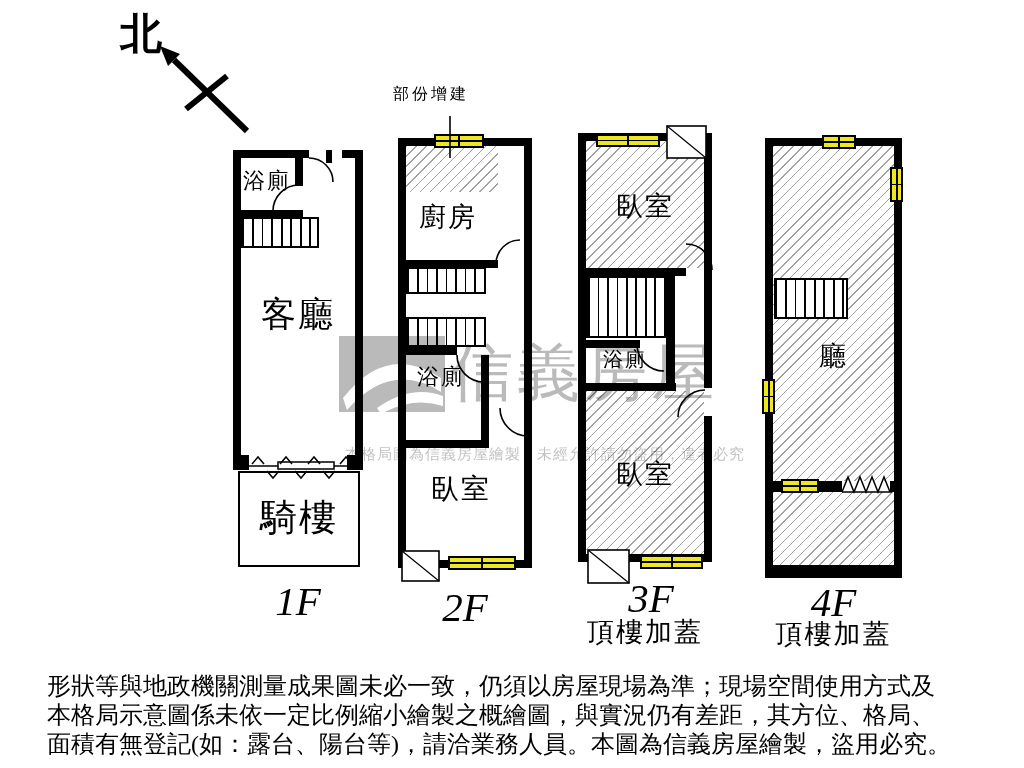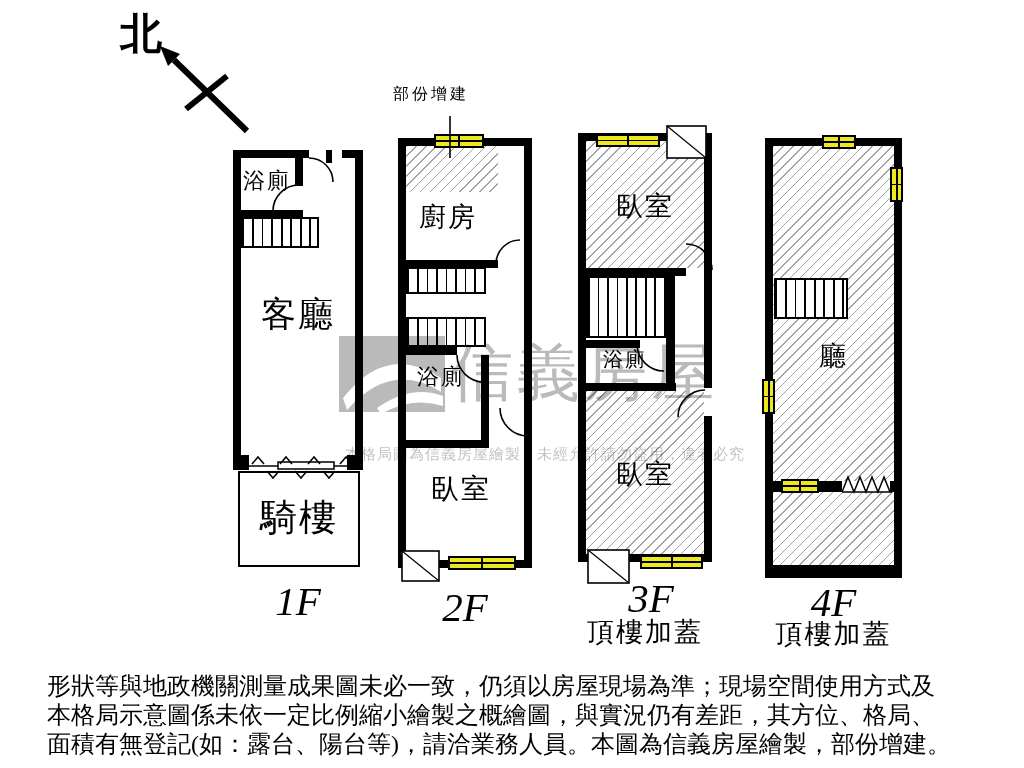--- a/index.html
+++ b/index.html
@@ -176,16 +176,16 @@
         <path d="M 38 72 Q 72 48 104 60 L 104 70 Q 74 60 42 78 Z" fill="#ffffff"></path>
       </svg>
     </div>
     <div id="wm-brand">信義房屋</div>
     <div id="wm-notice">本格局圖為信義房屋繪製，未經允許請勿盜用，違者必究</div>
   </div>
 
   <div id="disclaimer">
     <div>形狀等與地政機關測量成果圖未必一致，仍須以房屋現場為準；現場空間使用方式及</div>
     <div>本格局示意圖係未依一定比例縮小繪製之概繪圖，與實況仍有差距，其方位、格局、</div>
-    <div>面積有無登記(如：露台、陽台等)，請洽業務人員。本圖為信義房屋繪製，部份增建。</div>
+    <div>面積有無登記(如：露台、陽台等)，請洽業務人員。本圖為信義房屋繪製，盜用必究。</div>
   </div>
 
 </div>
 
 </body></html>

